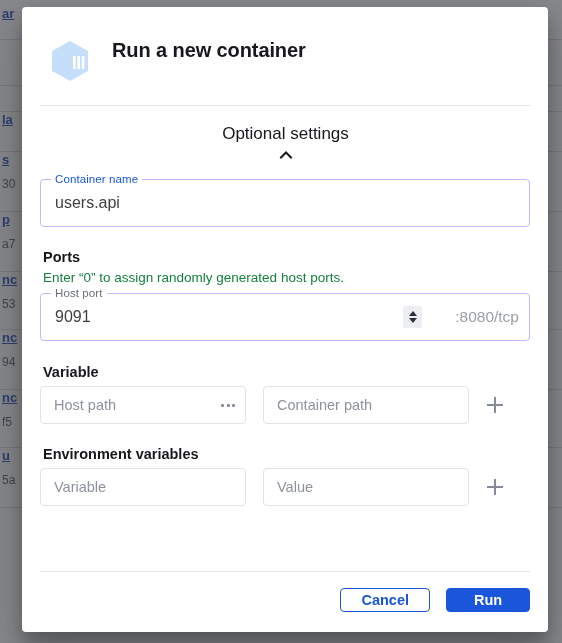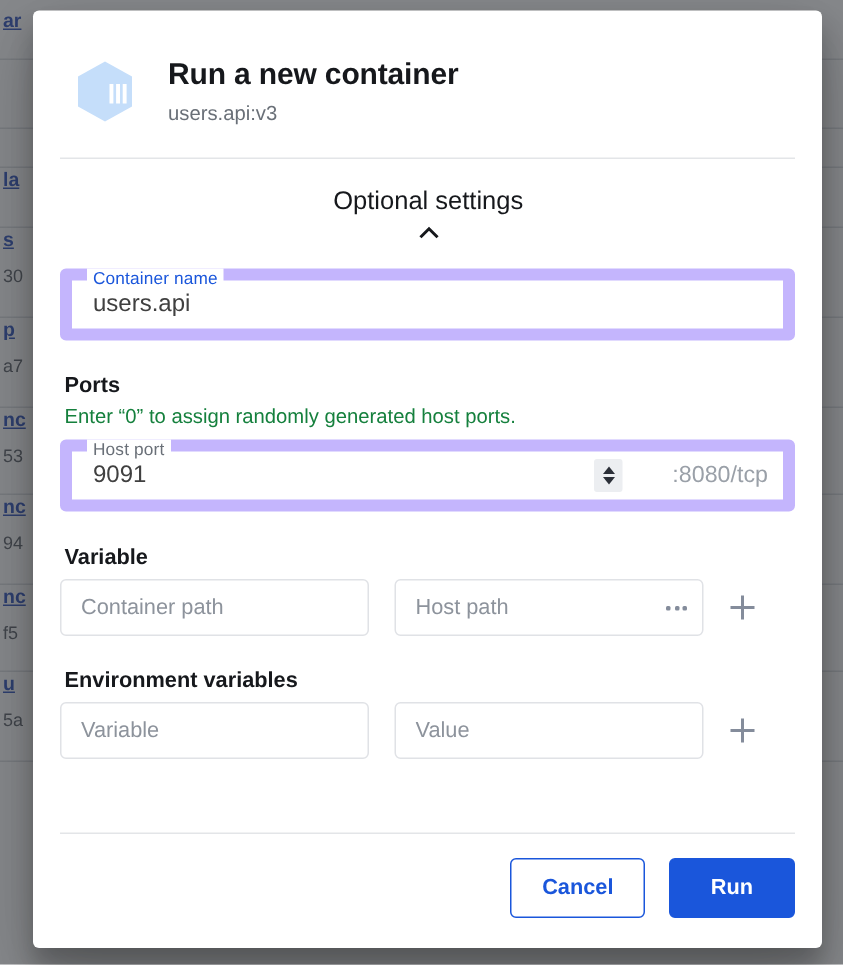--- a/index.html
+++ b/index.html
@@ -126,21 +126,21 @@
     font-size: 13.5px;
     color: #5f656d;
     margin: 8px 0 0 3px;
     line-height: 18px;
   }
 
   
   .mfield {
     position: relative;
     height: 48px;
-    border: 8px solid #c4b5fd;
+    border: 1px solid #c4b5fd;
     border-radius: 4px;
     background: #fff;
     display: flex;
     align-items: center;
     padding: 0 10px 0 14px;
     margin-top: 8px;
   }
   .mfield .notch {
     position: absolute;
     top: -8px; left: 10px;
@@ -267,21 +267,21 @@
     display: flex;
     justify-content: flex-end;
     align-items: center;
     gap: 16px;
   }
   .btn {
     font-family: "Liberation Sans", sans-serif;
     font-size: 14.5px;
     font-weight: bold;
     border-radius: 4px;
-    height: 40px;
+    height: 24px;
     cursor: pointer;
     display: inline-flex;
     align-items: center;
     justify-content: center;
   }
   .btn-cancel {
     min-width: 84px;
     padding: 0 20px;
     background: #ffffff;
     color: #1a56db;
@@ -326,21 +326,20 @@
     <span class="cube-icon">
       <svg viewBox="0 0 48 48" width="48" height="48" aria-hidden="true">
         <polygon points="24,4 42,14 42,34 24,44 6,34 6,14" fill="#c5defa"></polygon>
         <rect x="27" y="19" width="2.6" height="13" fill="#ffffff"></rect>
         <rect x="31.4" y="19" width="2.6" height="13" fill="#ffffff"></rect>
         <rect x="35.8" y="19" width="2.6" height="13" fill="#ffffff"></rect>
       </svg>
     </span>
     <div class="h-text">
       <div class="h-title">Run a new container</div>
-      <div class="h-sub">users.api:v3</div>
     </div>
   </div>
 
   <div class="divider"></div>
 
   <div class="m-body">
 
     <div class="section-head">
       <span class="section-head-title">Optional settings</span>
       <span class="chev">
@@ -365,30 +364,30 @@
           <span class="tri-up"></span>
           <span class="tri-down"></span>
         </span>
         <span class="port-suffix">:8080/tcp</span>
       </div>
     </div>
 
     <div style="margin-top:23px;">
       <div class="group-title">Variable</div>
       <div class="pair-row">
-        <div class="pinput right">
-          <input type="text" placeholder="Container path" style="">
-        </div>
         <div class="pinput left">
           <input type="text" placeholder="Host path" style="">
           <span class="dots-btn">
               <i></i>
               <i></i>
               <i></i>
             </span>
+        </div>
+        <div class="pinput right">
+          <input type="text" placeholder="Container path" style="">
         </div>
         <span class="plus-btn"></span>
       </div>
     </div>
 
     <div style="margin-top:22px;">
       <div class="group-title">Environment variables</div>
       <div class="pair-row">
         <div class="pinput left">
           <input type="text" placeholder="Variable" style="">

